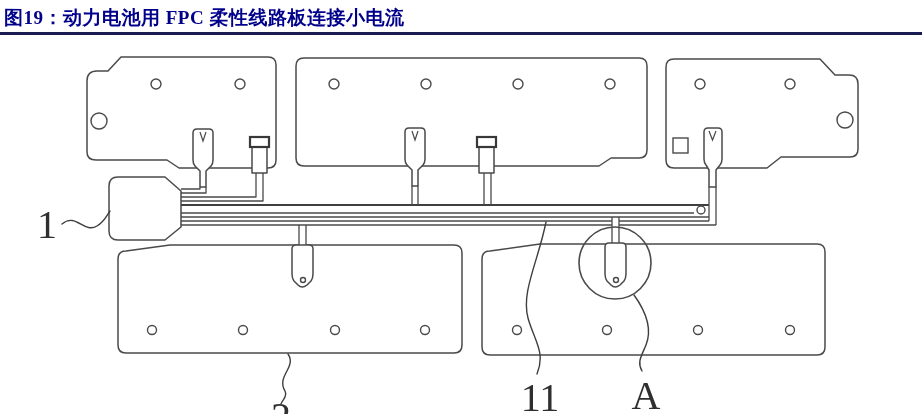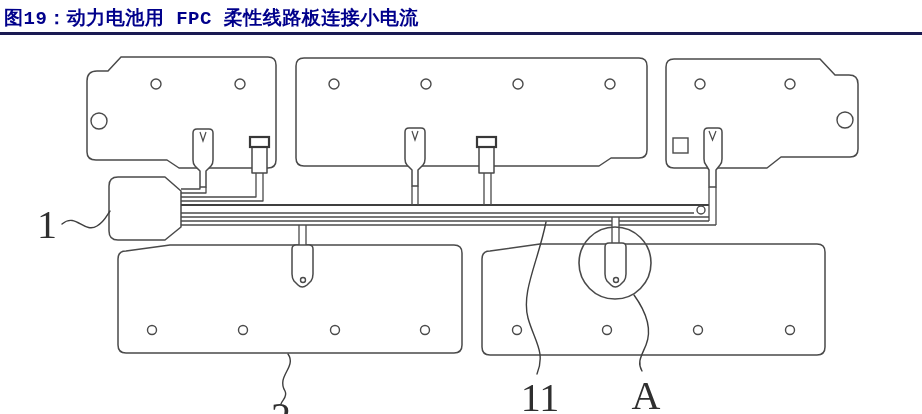--- a/index.html
+++ b/index.html
@@ -9,21 +9,20 @@
     overflow:hidden;
     position:relative;
     font-family:"Liberation Serif","DejaVu Serif",serif;
   }
   .figure-title{
     position:absolute;left:4px;top:5px;
     font-size:19px;font-weight:bold;
     color:#00008B;
     letter-spacing:0.5px;
     white-space:nowrap;
-    font-family:Liberation Mono, monospace;
   }
   .title-rule{
     position:absolute;left:0;top:32px;
     width:922px;height:2.5px;
     background:#1a1a52;
   }
   .diagram-svg{position:absolute;left:0;top:0;}
   .outline{fill:#ffffff;stroke:#4a4a4a;stroke-width:1.5;stroke-linejoin:round;}
   .hole{fill:#ffffff;stroke:#4a4a4a;stroke-width:1.4;}
   .trace{fill:none;stroke:#4a4a4a;stroke-width:1.3;stroke-linejoin:round;}

